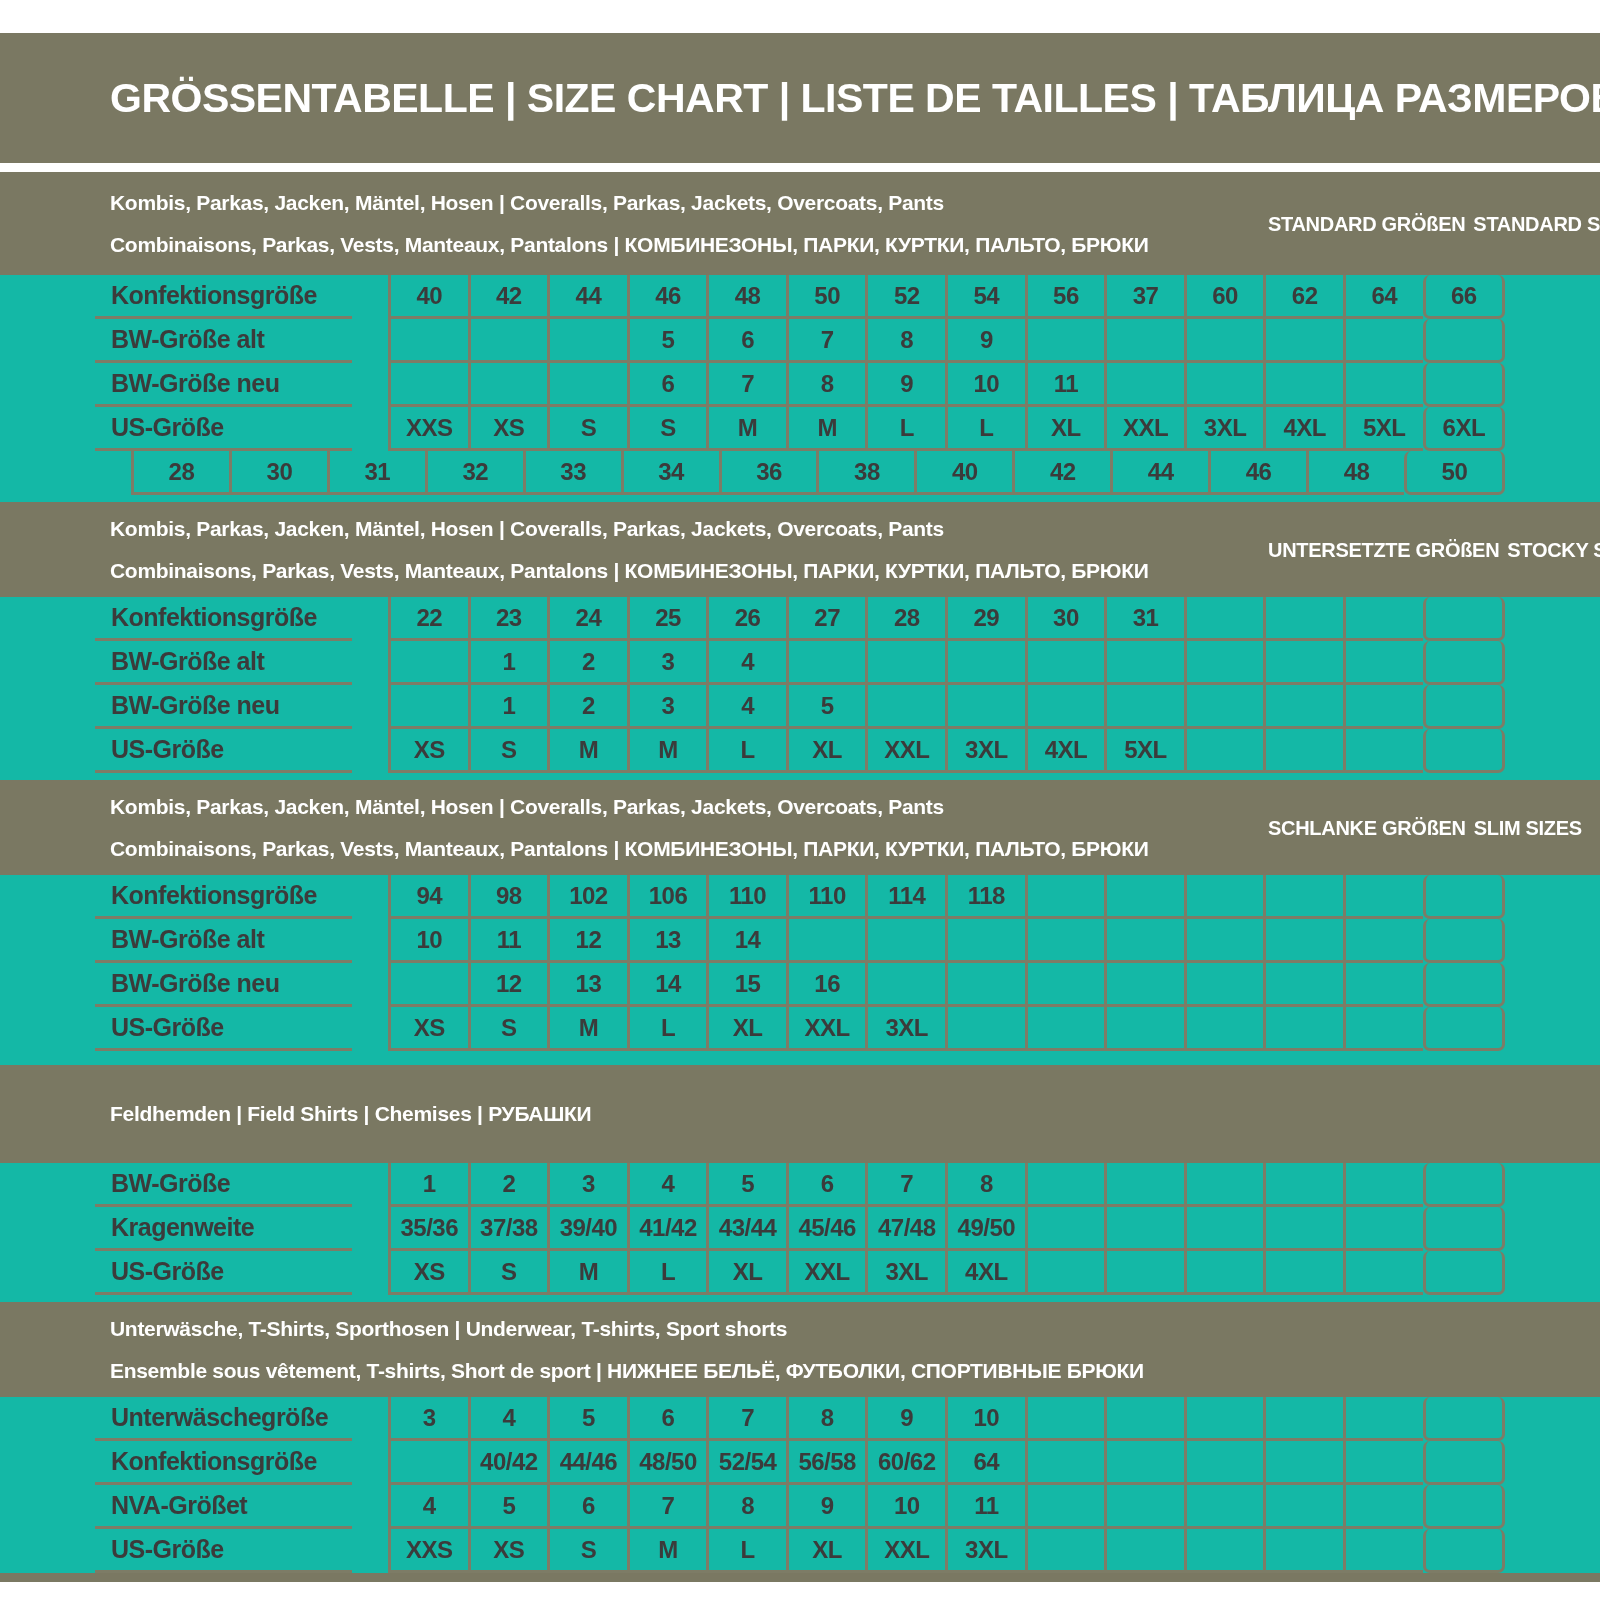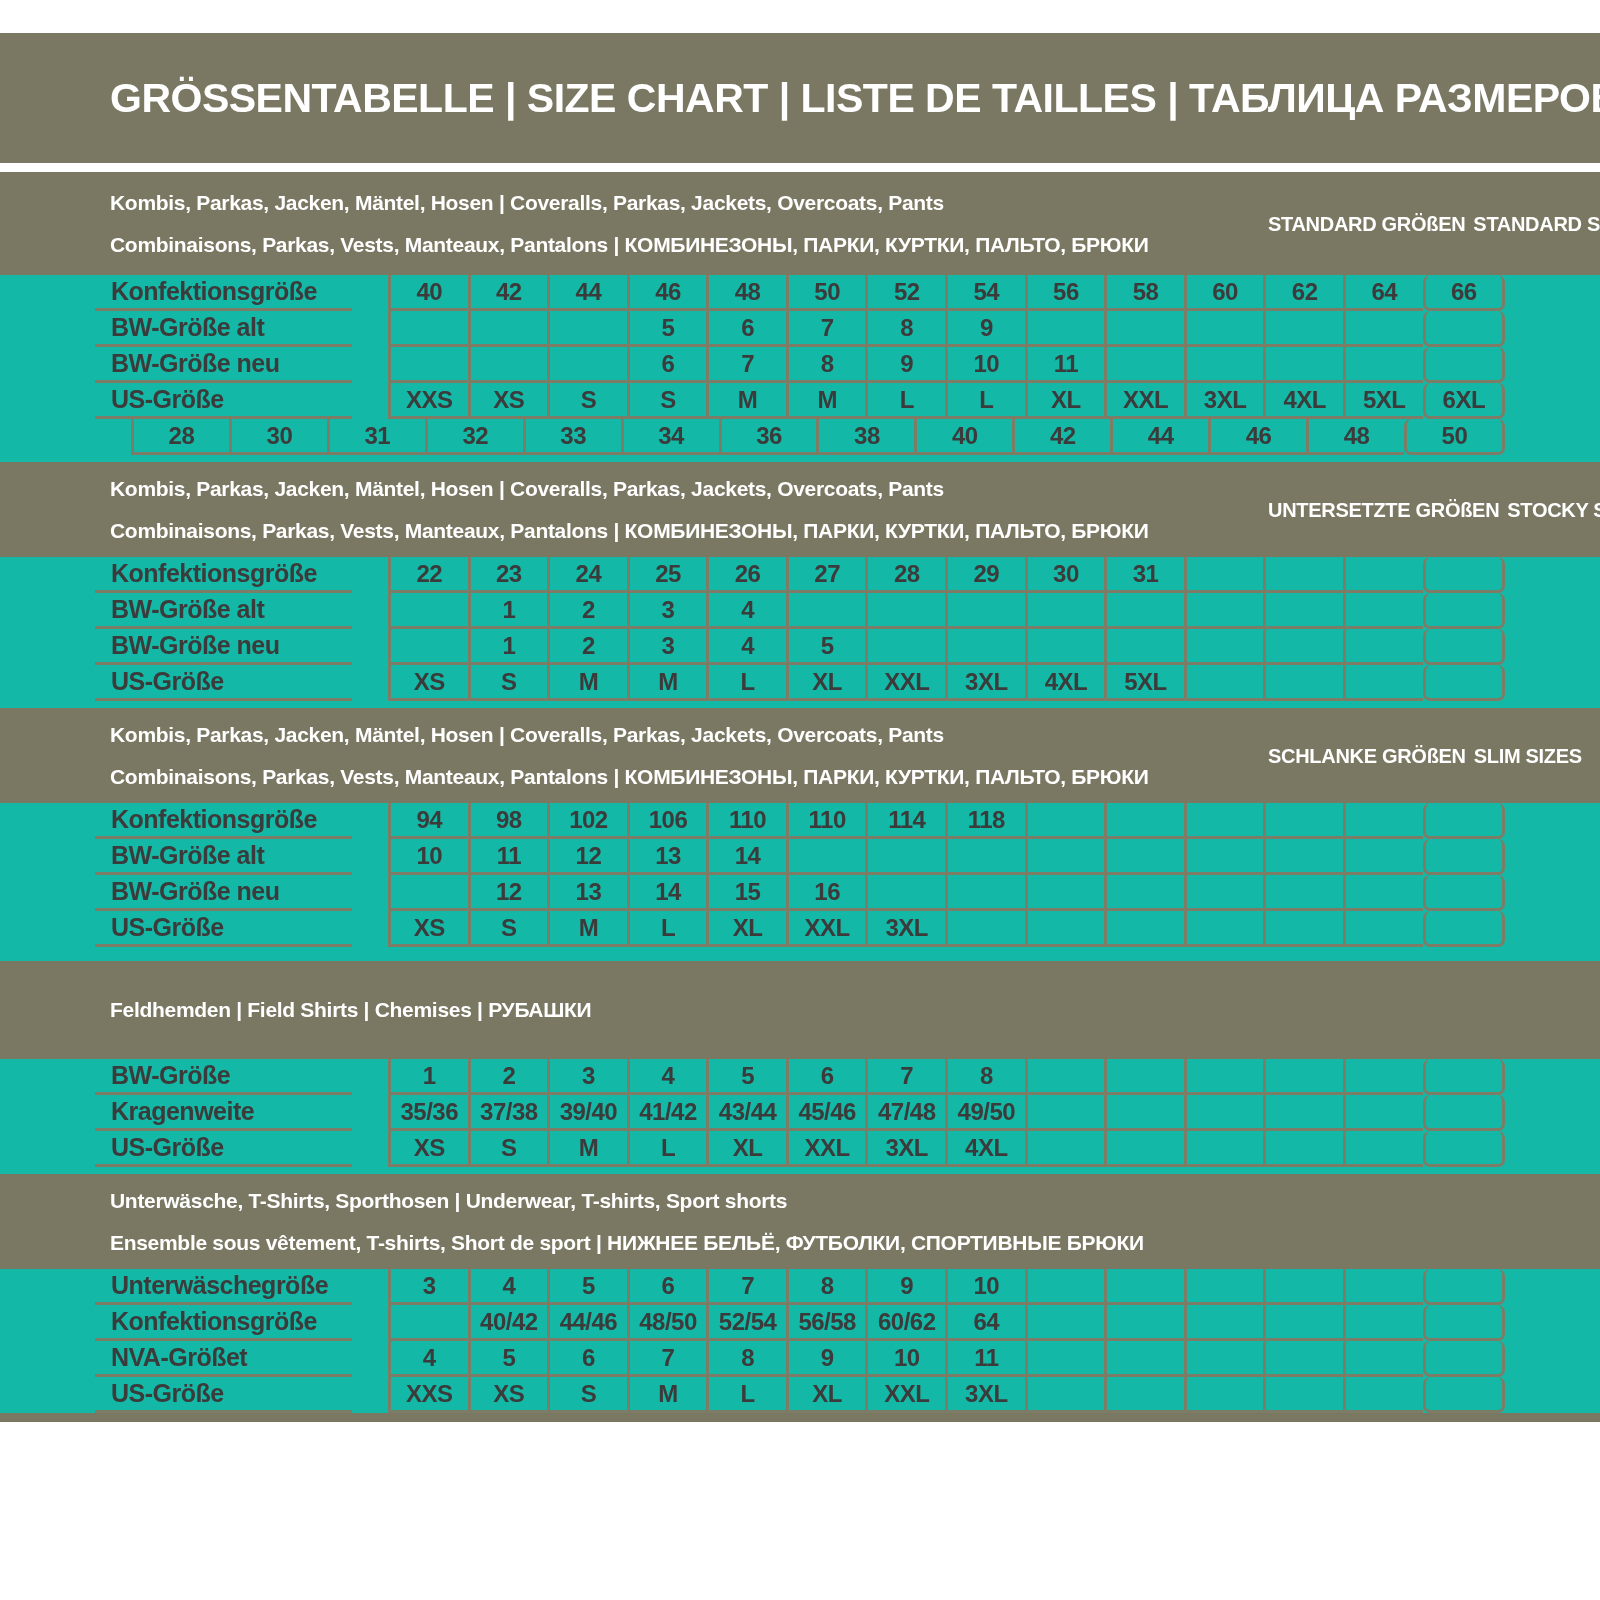--- a/index.html
+++ b/index.html
@@ -43,21 +43,21 @@
     position: absolute; left: 1268px; top: 50%; transform: translateY(-50%);
     display: flex; flex-direction: row; gap: 8px;
   }
   .side-label .band-line { font-size: 20px; }
 
   .spacer7  { height: 7px; }
   .spacer14 { height: 14px; }
 
   .s-table { width: 1600px; }
   .t-row {
-    display: flex; height: 36px;
+    display: flex; height: 44px;
     margin-left: 95px; margin-right: 95px;
   }
   .row-label {
     width: 257px; flex: 0 0 257px;
     border-bottom: 3px solid #7d7c66;
     display: flex; align-items: center;
     padding-left: 16px;
     font-size: 25px; font-weight: 700; letter-spacing: -0.5px;
     color: #3b3b3b; white-space: nowrap;
   }
@@ -102,21 +102,21 @@
     <div class="cells">
             <div class="cell">40</div>
             <div class="cell">42</div>
             <div class="cell">44</div>
             <div class="cell">46</div>
             <div class="cell">48</div>
             <div class="cell">50</div>
             <div class="cell">52</div>
             <div class="cell">54</div>
             <div class="cell">56</div>
-            <div class="cell">58</div>
+            <div class="cell">37</div>
             <div class="cell">60</div>
             <div class="cell">62</div>
             <div class="cell">64</div>
             <div class="cell">66</div>
           </div>
   </div>
         <div class="t-row">
     <div class="row-label">BW-Größe alt</div>
     <div class="cells">
             <div class="cell"></div>

